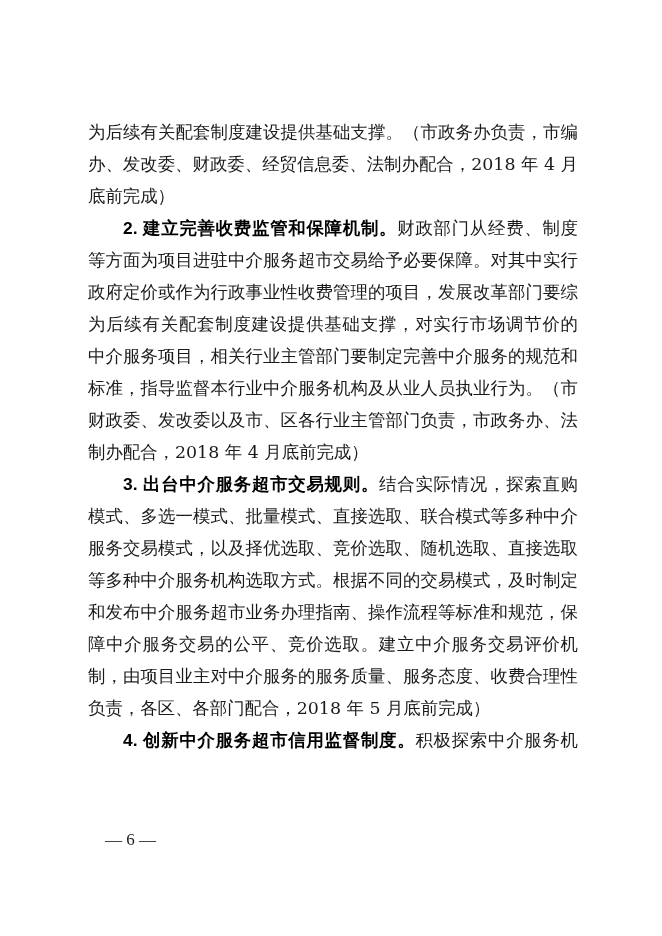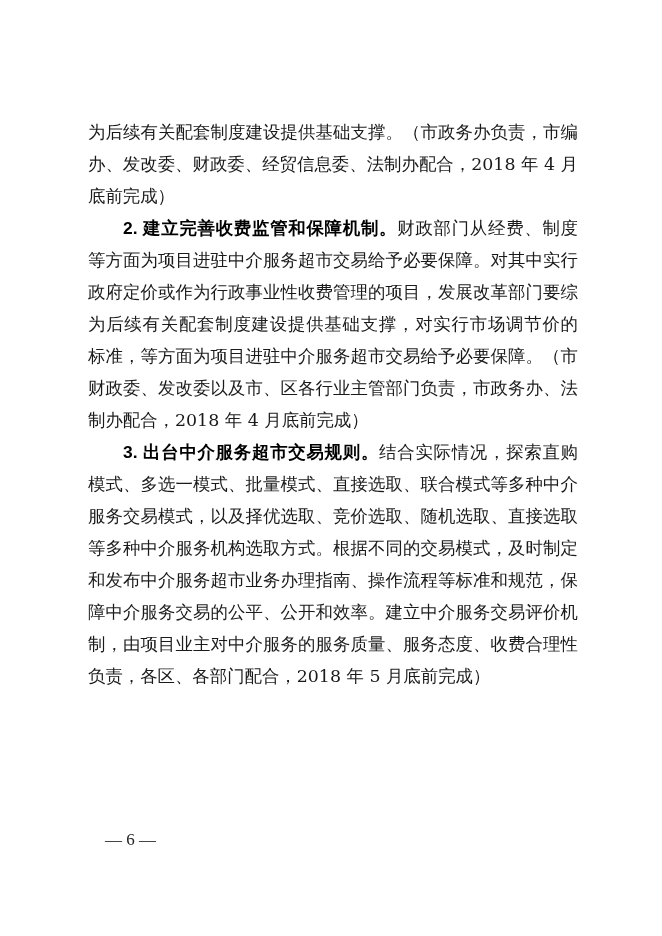--- a/index.html
+++ b/index.html
@@ -57,28 +57,30 @@
 
 <div class="page">
   <div class="line">为后续有关配套制度建设提供基础支撑。（市政务办负责，市编</div>
   <div class="line">办、发改委、财政委、经贸信息委、法制办配合，2018 年 4 月</div>
   <div class="line last">底前完成）</div>
 
   <div class="line indent"><span class="heading">2. 建立完善收费监管和保障机制。</span><span>财政部门从经费、制度</span></div>
   <div class="line">等方面为项目进驻中介服务超市交易给予必要保障。对其中实行</div>
   <div class="line">政府定价或作为行政事业性收费管理的项目，发展改革部门要综</div>
   <div class="line">为后续有关配套制度建设提供基础支撑，对实行市场调节价的</div>
-  <div class="line">标准，等方面为项目进驻中介服务超市交易给予必要保障。（市</div>
+  <div class="line">中介服务项目，相关行业主管部门要制定完善中介服务的规范和</div>
+  <div class="line">标准，指导监督本行业中介服务机构及从业人员执业行为。（市</div>
   <div class="line">财政委、发改委以及市、区各行业主管部门负责，市政务办、法</div>
   <div class="line last">制办配合，2018 年 4 月底前完成）</div>
 
   <div class="line indent"><span class="heading">3. 出台中介服务超市交易规则。</span><span>结合实际情况，探索直购</span></div>
   <div class="line">模式、多选一模式、批量模式、直接选取、联合模式等多种中介</div>
   <div class="line">服务交易模式，以及择优选取、竞价选取、随机选取、直接选取</div>
   <div class="line">等多种中介服务机构选取方式。根据不同的交易模式，及时制定</div>
   <div class="line">和发布中介服务超市业务办理指南、操作流程等标准和规范，保</div>
-  <div class="line">障中介服务交易的公平、公开和效率。建立中介服务交易评价机</div>
+  <div class="line">障中介服务交易的公平、竞价选取。建立中介服务交易评价机</div>
   <div class="line">制，由项目业主对中介服务的服务质量、服务态度、收费合理性</div>
   <div class="line last">负责，各区、各部门配合，2018 年 5 月底前完成）</div>
 
+  <div class="line indent"><span class="heading">4. 创新中介服务超市信用监督制度。</span><span>积极探索中介服务机</span></div>
 </div>
 
 <div class="footer">— 6 —</div>
 
 </body></html>

